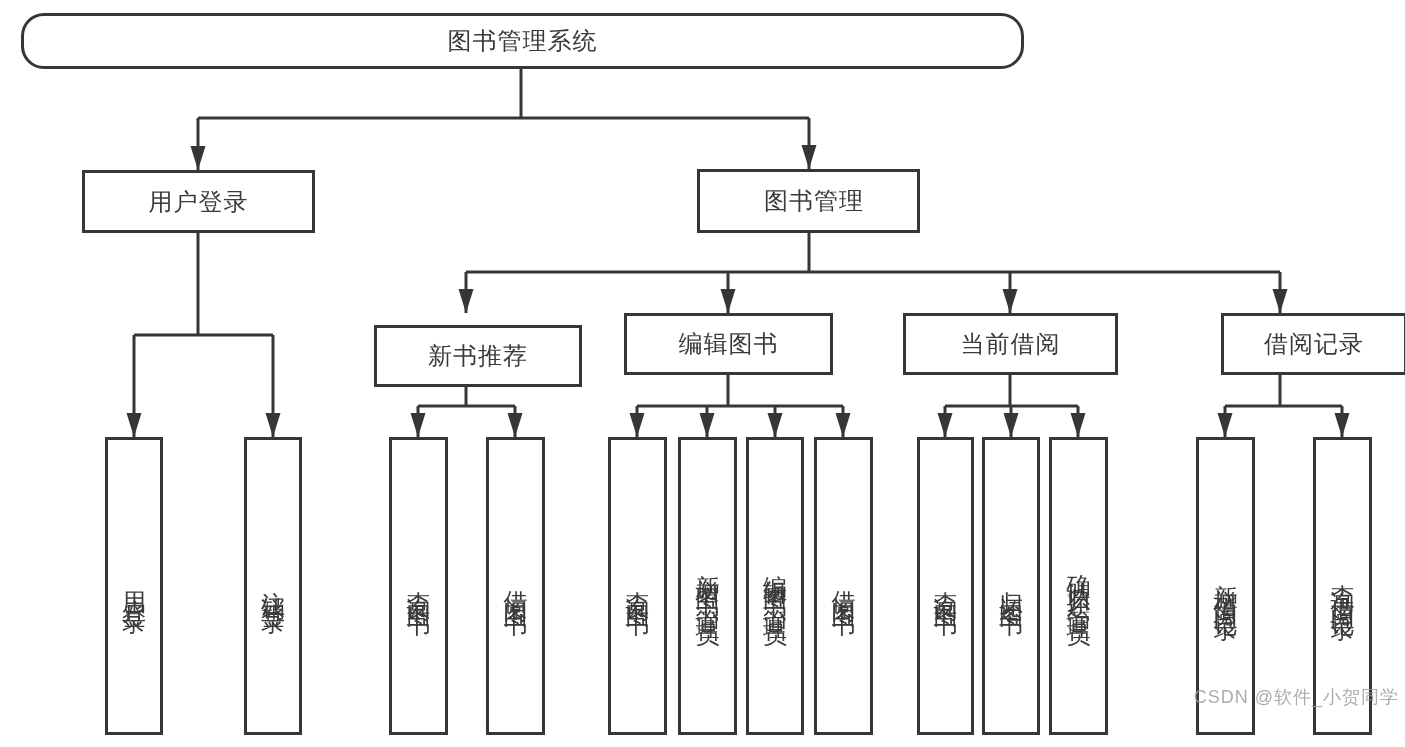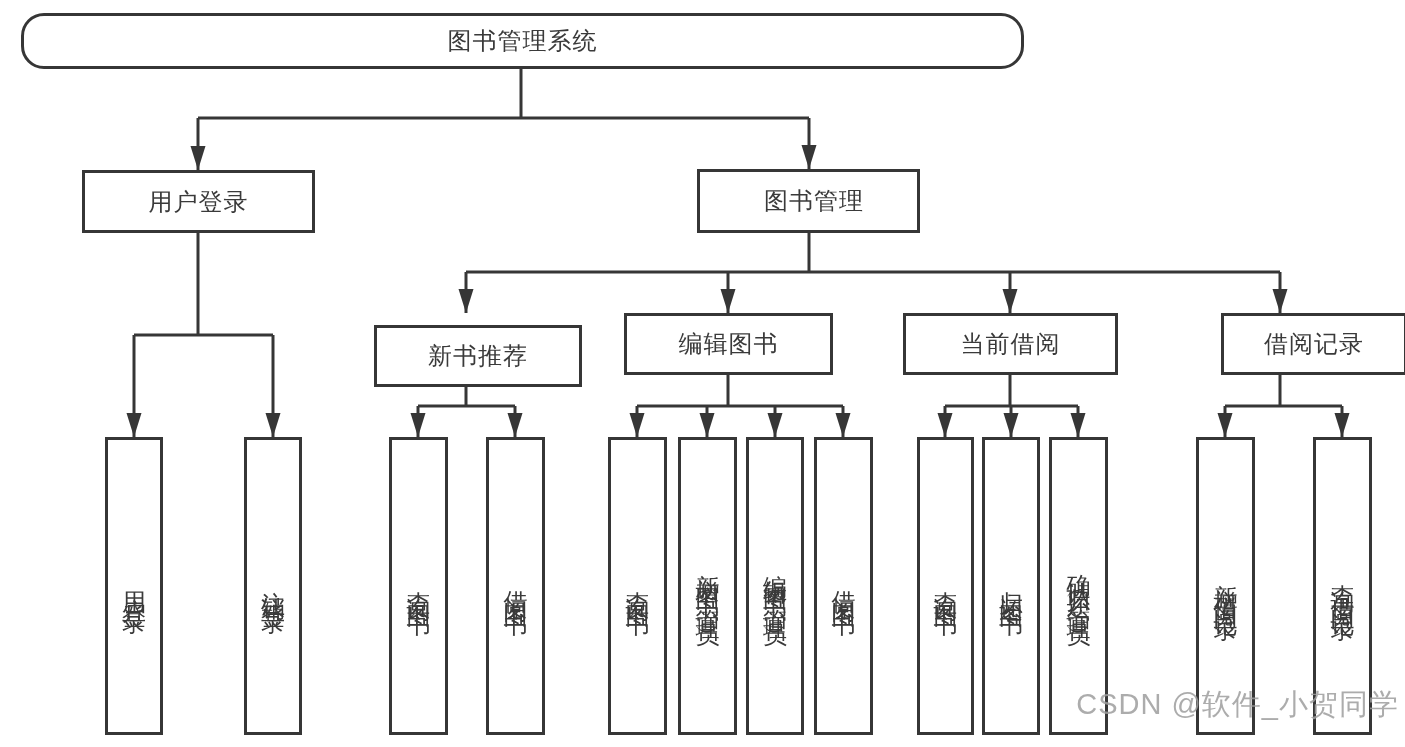--- a/index.html
+++ b/index.html
@@ -41,21 +41,21 @@
     text-orientation: mixed;
     font-size: 24px;
     letter-spacing: 7px;
     line-height: 1;
     white-space: nowrap;
   }
   .watermark {
     position: absolute;
     right: 6px;
     top: 685px;
-    font-size: 29px;
+    font-size: 18px;
     color: rgba(158, 158, 158, 0.85);
     letter-spacing: 1px;
     z-index: 2;
     white-space: nowrap;
   }
 </style>
 </head>
 <body>
 
 <div id="canvas">

